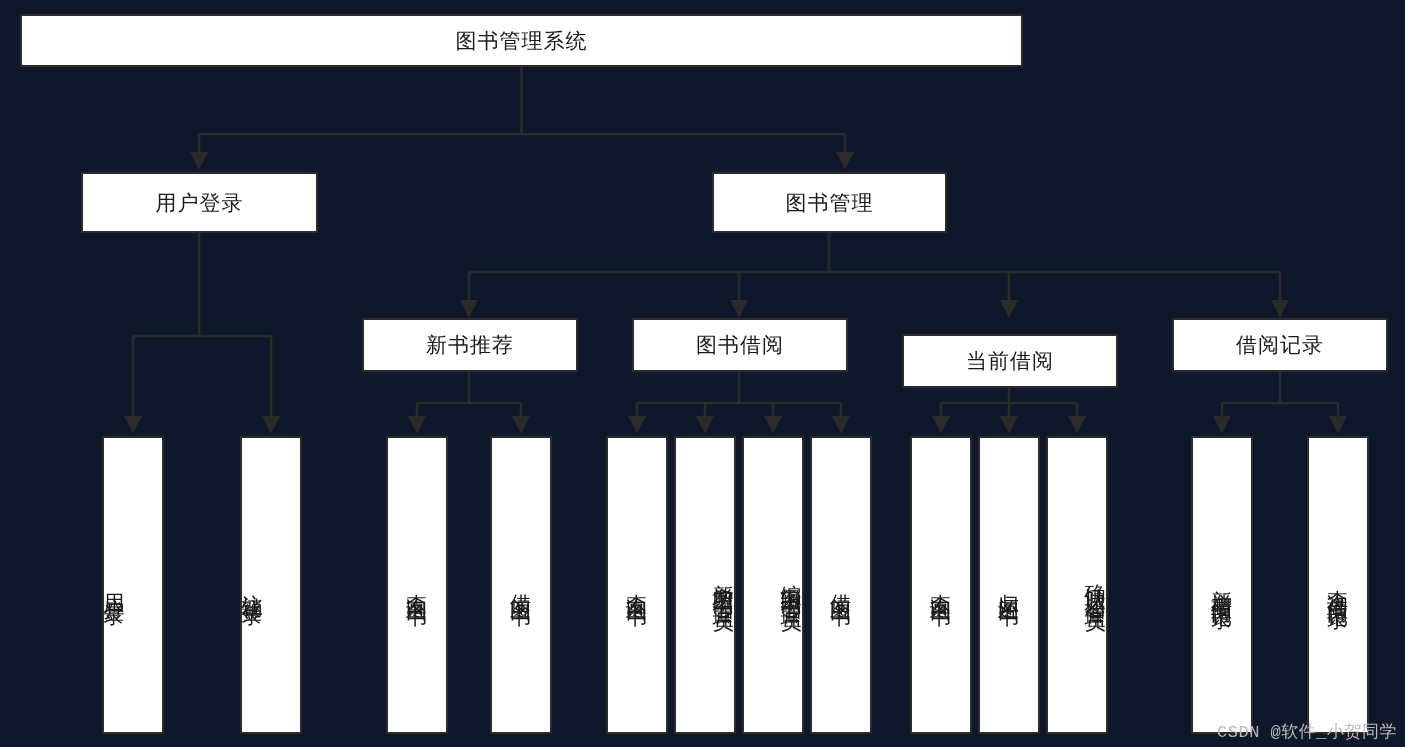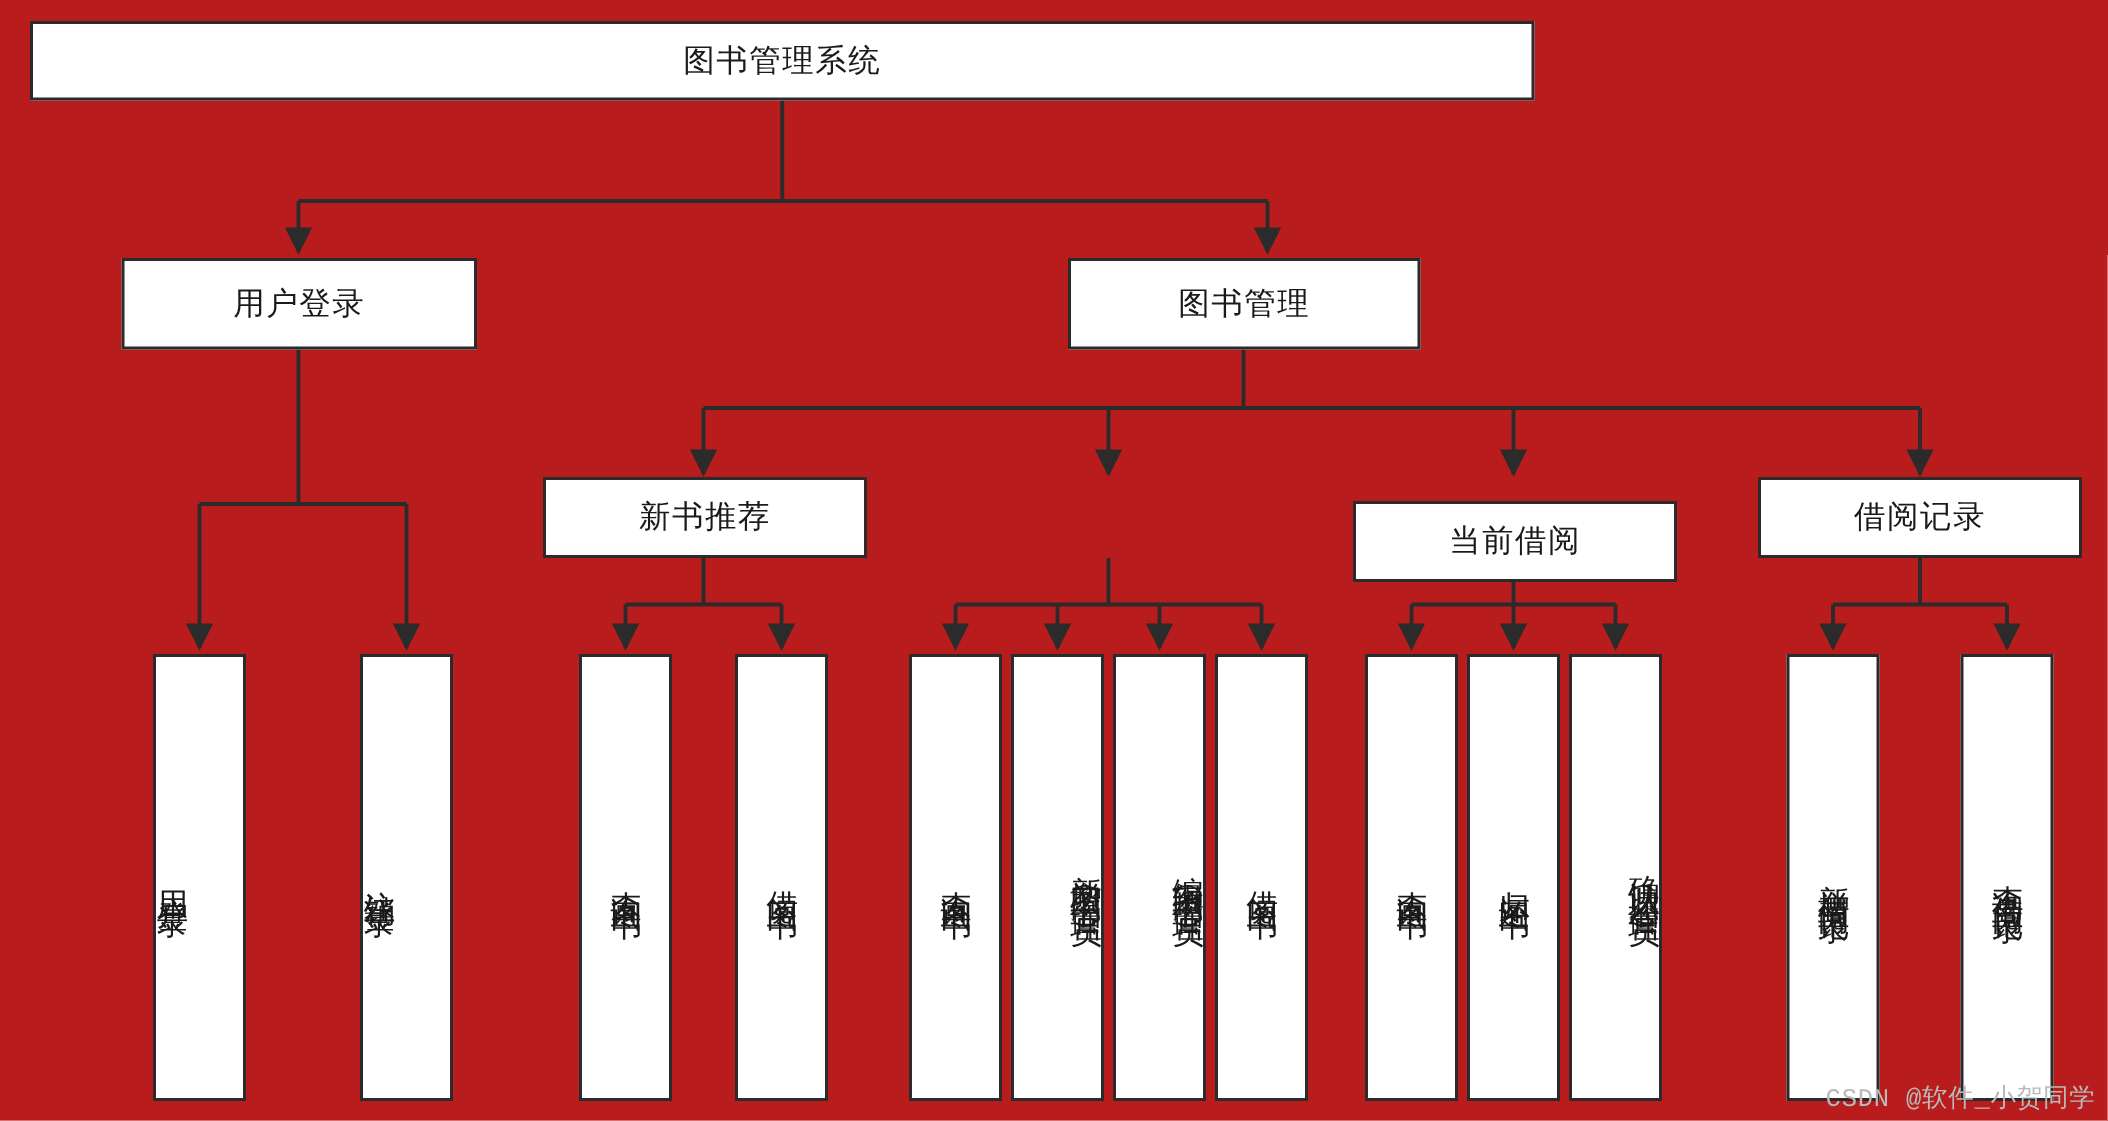--- a/index.html
+++ b/index.html
@@ -10,21 +10,21 @@
   body {
     width: 1405px;
     height: 747px;
     font-family: "Liberation Sans", "DejaVu Sans", sans-serif;
     overflow: hidden;
   }
   #stage {
     position: relative;
     width: 1405px;
     height: 747px;
-    background: #b91c1c;
+    background: #0f172a;
   }
   #wires {
     position: absolute;
     left: 0;
     top: 0;
     width: 1405px;
     height: 747px;
     pointer-events: none;
   }
   .node {
@@ -144,20 +144,23 @@
   <div class="node horiz" style="left:81px; top:172px; width:237px; height:61px;">
     <span>用户登录</span>
   </div>
   <div class="node horiz" style="left:362px; top:318px; width:216px; height:54px;">
     <span>新书推荐</span>
   </div>
 
   <div class="node horiz" style="left:712px; top:172px; width:235px; height:61px;">
     <span>图书管理</span>
   </div>
+  <div class="node horiz" style="left:632px; top:318px; width:216px; height:54px;">
+    <span>图书借阅</span>
+  </div>
   <div class="node horiz" style="left:902px; top:334px; width:216px; height:54px;text-align:center;">
     <span>当前借阅</span>
   </div>
   <div class="node horiz" style="left:1172px; top:318px; width:216px; height:54px;">
     <span>借阅记录</span>
   </div>
 
   <div class="node vert align-bottom" style="left:102px; top:436px; width:62px; height:298px;">
     <span class="vtext">用户登录</span>
   </div>

